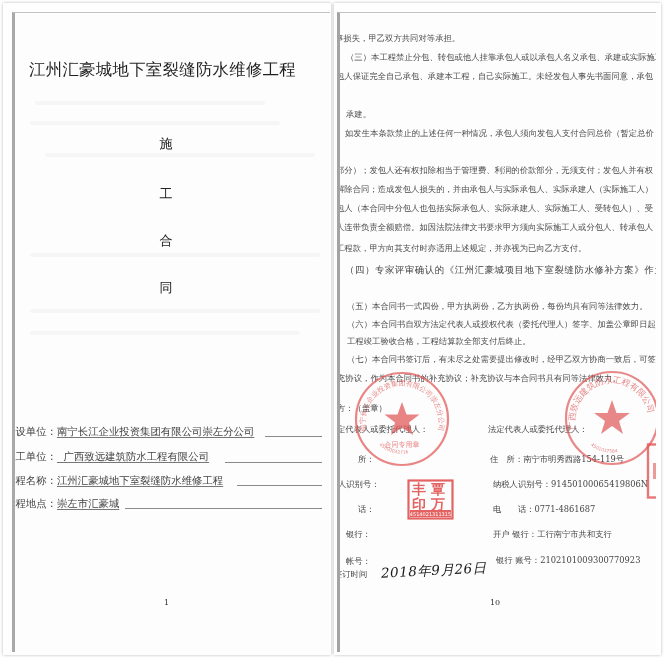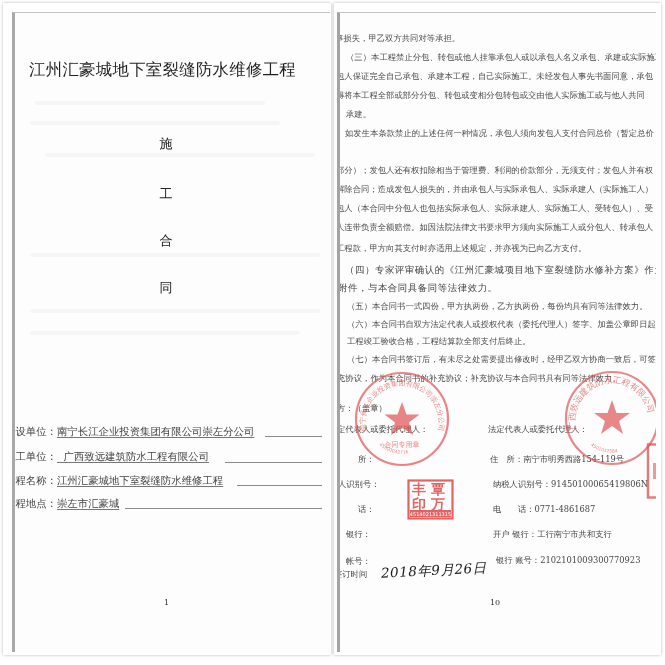--- a/index.html
+++ b/index.html
@@ -85,30 +85,28 @@
   <div class="uline" style="left:110px;top:495px;width:197px"></div>
 
   <div class="abs pgnum" style="left:149px;top:585px">1</div>
 </div>
 
 <div id="card-right" class="card"></div>
 <div id="sheet-right" class="sheet">
   <div class="abs ln" style="left:-5px;top:20px">事损失，甲乙双方共同对等承担。</div>
   <div class="abs ln" style="left:6px;top:39px">（三）本工程禁止分包、转包或他人挂靠承包人或以承包人名义承包、承建或实际施工</div>
   <div class="abs ln" style="left:-4px;top:58px">包人保证完全自己承包、承建本工程，自己实际施工。未经发包人事先书面同意，承包</div>
-  <div class="abs ln" style="left:-4px;top:77px">得将本工程全部或部分分包、转包或变相分包转包或交由他人实际施工或与他人共同</div>
   <div class="abs ln" style="left:6px;top:96px">承建。</div>
   <div class="abs ln" style="left:5px;top:115px">如发生本条款禁止的上述任何一种情况，承包人须向发包人支付合同总价（暂定总价</div>
   <div class="abs ln" style="left:-4px;top:152px">部分）；发包人还有权扣除相当于管理费、利润的价款部分，无须支付；发包人并有权</div>
   <div class="abs ln" style="left:-4px;top:171px">解除合同；造成发包人损失的，并由承包人与实际承包人、实际承建人（实际施工人）</div>
   <div class="abs ln" style="left:-4px;top:190px">包人（本合同中分包人也包括实际承包人、实际承建人、实际施工人、受转包人）、受</div>
   <div class="abs ln" style="left:-4px;top:209px">人连带负责全额赔偿。如因法院法律文书要求甲方须向实际施工人或分包人、转承包人</div>
   <div class="abs ln" style="left:-4px;top:230px">工程款，甲方向其支付时亦适用上述规定，并亦视为已向乙方支付。</div>
   <div class="abs ln big" style="left:5px;top:251px">（四）专家评审确认的《江州汇豪城项目地下室裂缝防水修补方案》作为</div>
-  <div class="abs ln big" style="left:-2px;top:269px">附件，与本合同具备同等法律效力。</div>
   <div class="abs ln" style="left:7px;top:306px">（六）本合同书自双方法定代表人或授权代表（委托代理人）签字、加盖公章即日起</div>
   <div class="abs ln" style="left:7px;top:288px">（五）本合同书一式四份，甲方执两份，乙方执两份，每份均具有同等法律效力。</div>
   <div class="abs ln" style="left:7px;top:341px">（七）本合同书签订后，有未尽之处需要提出修改时，经甲乙双方协商一致后，可签</div>
   <div class="abs ln" style="left:7px;top:323px">工程竣工验收合格，工程结算款全部支付后终止。</div>
   <div class="abs ln" style="left:-3px;top:360px">充协议，作为本合同书的补充协议；补充协议与本合同书具有同等法律效力。</div>
 
   <div class="abs sig" style="left:-3px;top:390px">方：（盖章）</div>
   <div class="abs sig" style="left:-3px;top:411px">定代表人或委托代理人：</div>
   <div class="abs sig" style="left:18px;top:441px">所：</div>
   <div class="abs sig" style="left:-2px;top:466px">人识别号：</div>

